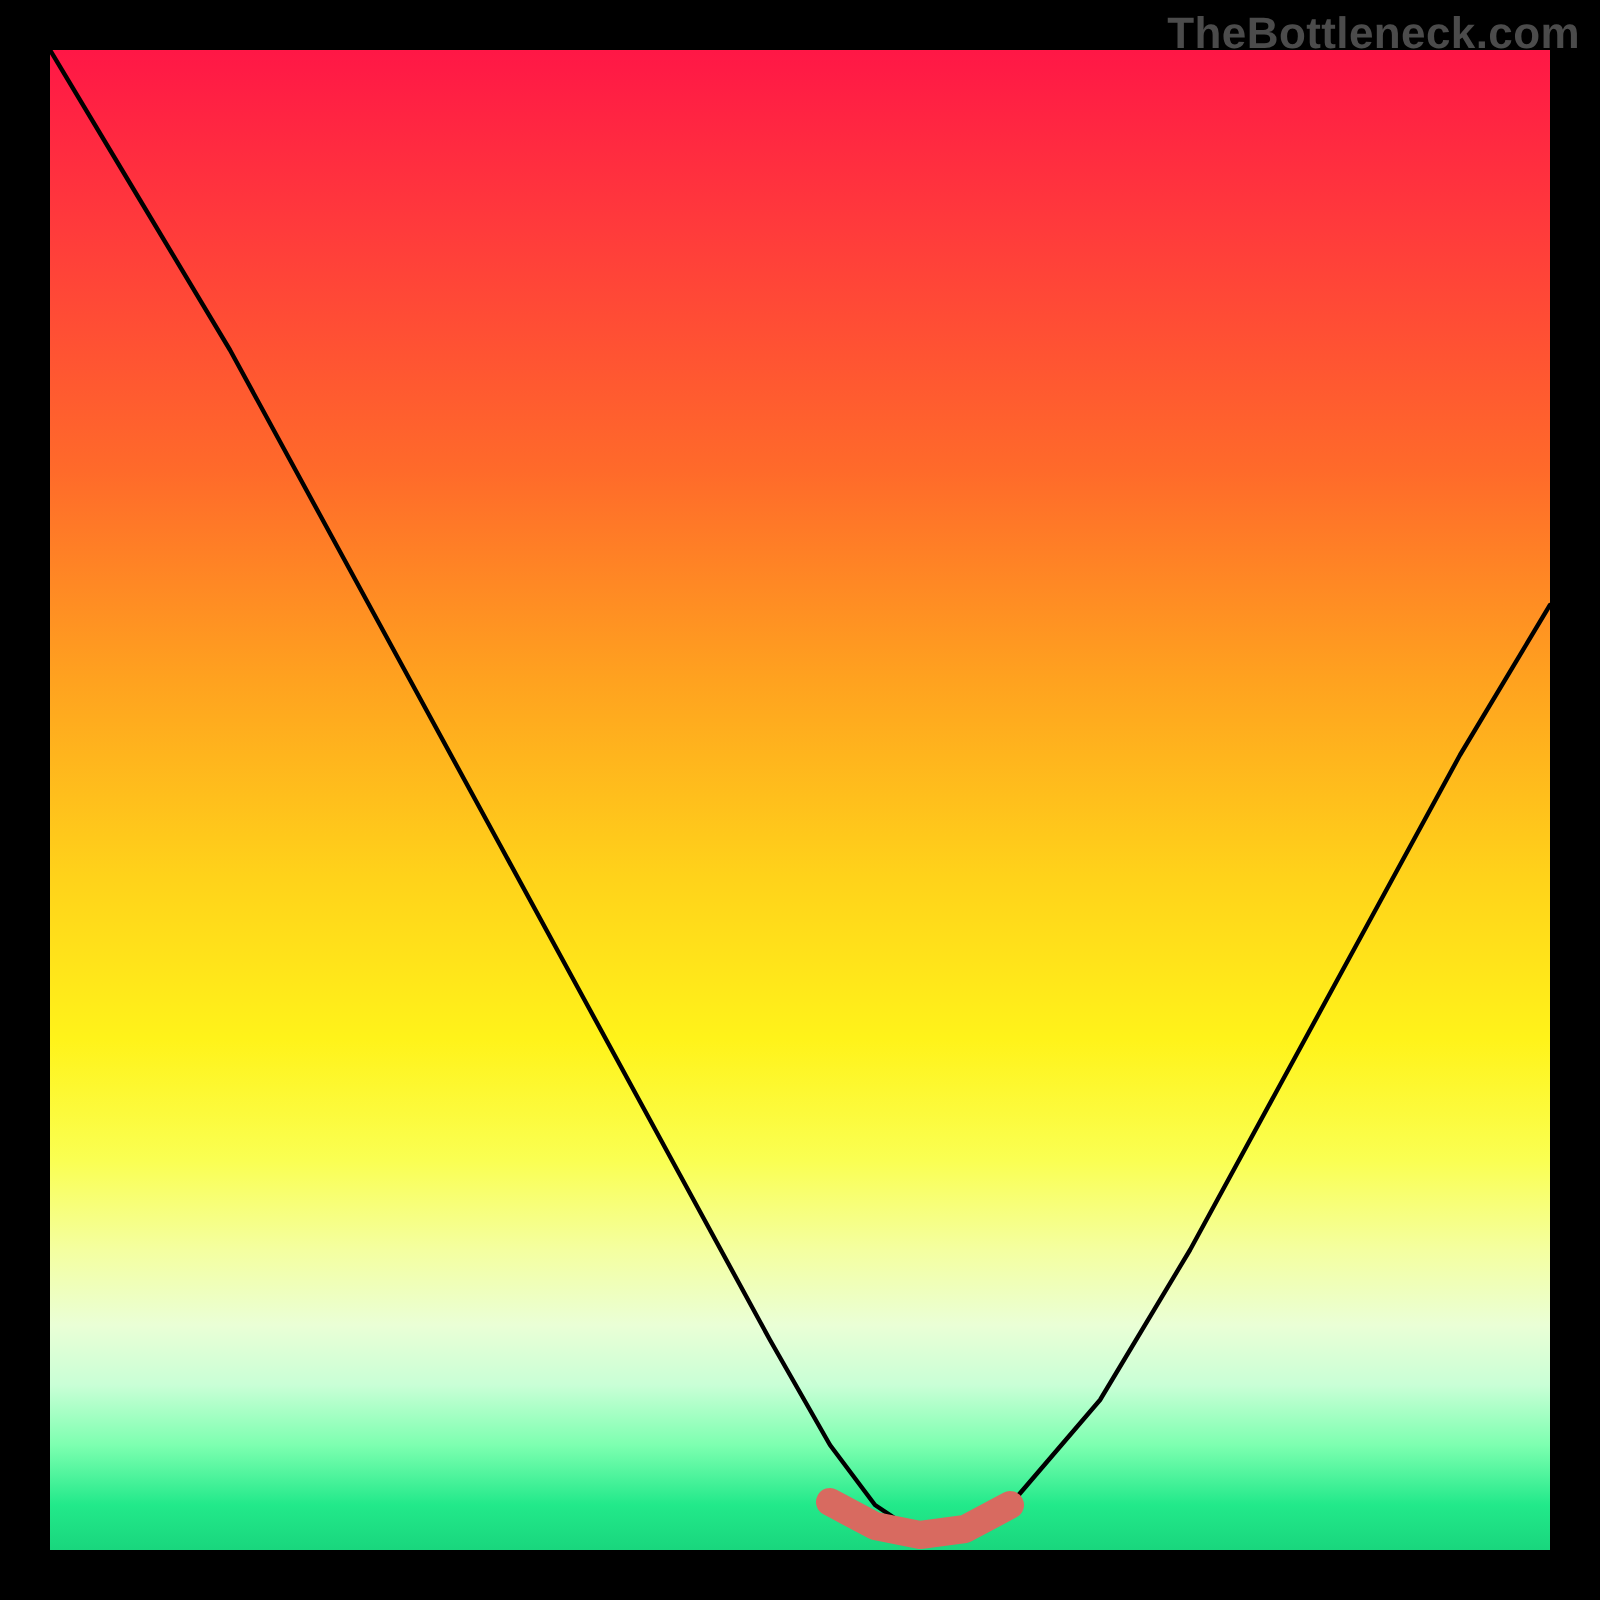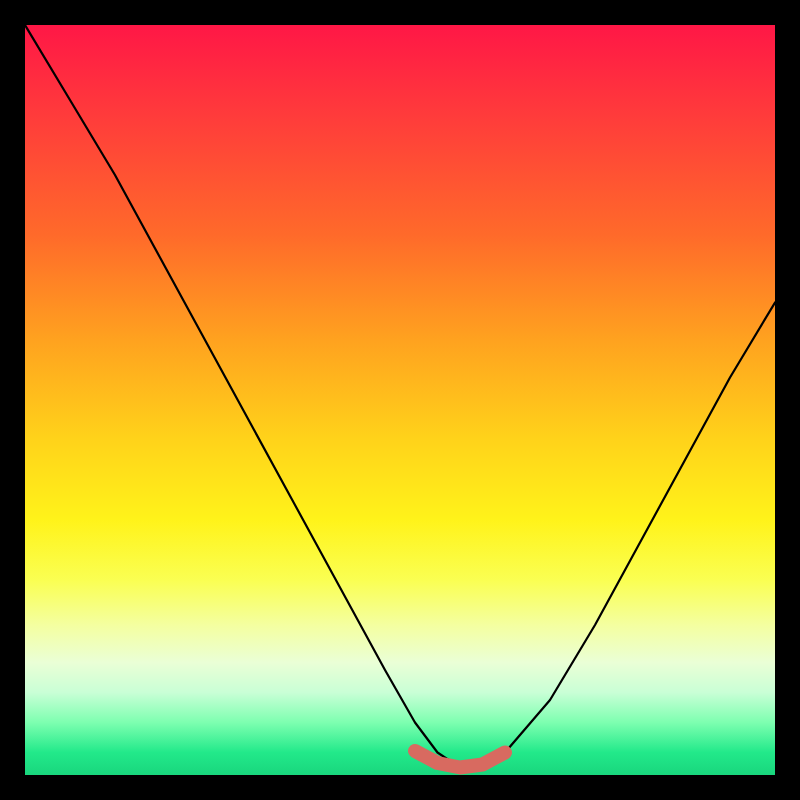--- a/index.html
+++ b/index.html
@@ -56,20 +56,21 @@
     top: 0;
     width: 750px;
     height: 750px;
   }
 </style>
 </head>
 <body>
 
 <div class="frame">
 
+  <div class="watermark">TheBottleneck.com</div>
 
   <div class="plot">
     <svg class="curve" viewBox="0 0 750 750" preserveAspectRatio="none">
       <path d="M0.0 0.0 L45.0 75.0 L90.0 150.0 L135.0 232.5 L180.0 315.0 L225.0 397.5 L270.0 480.0 L315.0 562.5 L360.0 645.0 L390.0 697.5 L412.5 727.5 L435.0 742.5 L457.5 742.5 L480.0 727.5 L525.0 675.0 L570.0 600.0 L615.0 517.5 L660.0 435.0 L705.0 352.5 L750.0 277.5" fill="none" stroke="#000000" stroke-width="2.2" stroke-linecap="round" stroke-linejoin="round"></path>
       <path d="M390.0 726.0 L412.5 738.0 L435.0 742.5 L457.5 739.5 L480.0 727.5" fill="none" stroke="#d86a60" stroke-width="14" stroke-linecap="round" stroke-linejoin="round"></path>
     </svg>
   </div>
 
 </div>
 

